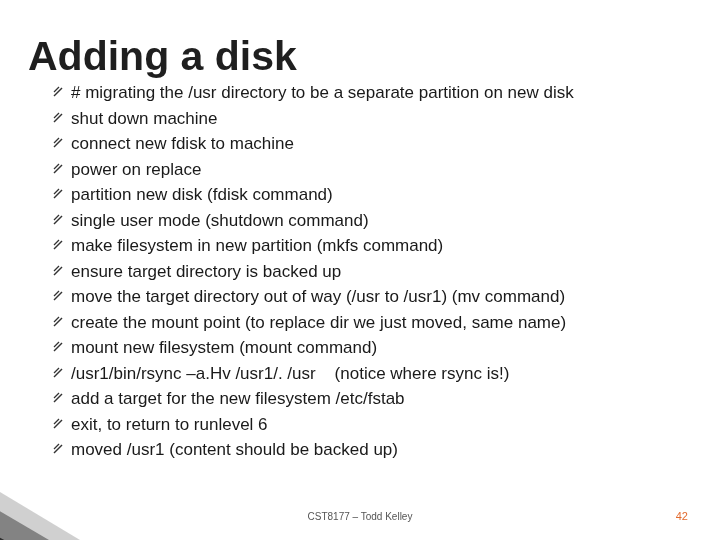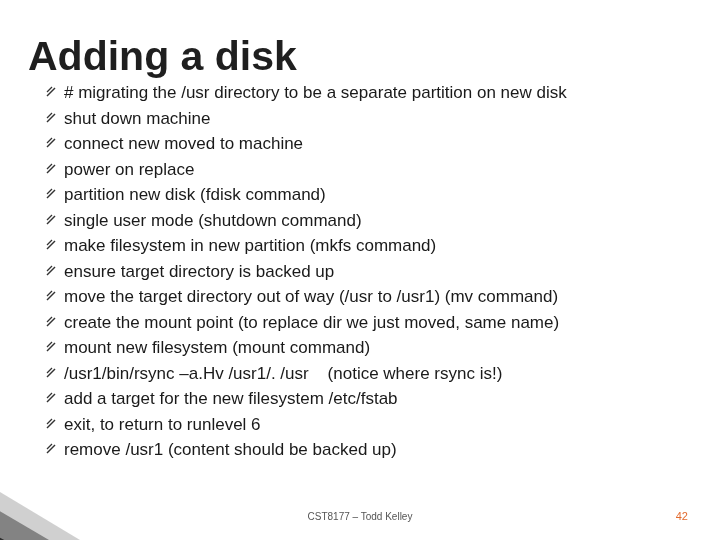--- a/index.html
+++ b/index.html
@@ -16,21 +16,21 @@
     position: absolute;
     top: 6px;
     left: 28px;
     font-size: 41px;
     font-weight: 700;
     color: #1f1f1f;
   }
   .content {
     position: absolute;
     top: 80px;
-    left: 76px;
+    left: 83px;
     right: 40px;
   }
   .bullet-line {
     display: flex;
     align-items: flex-start;
     font-size: 17px;
     line-height: 1.5;
     color: #1a1a1a;
   }
   .bullet-mark {
@@ -93,21 +93,21 @@
       </span>
       <span>shut down machine</span>
     </div>
     <div class="bullet-line">
       <span class="bullet-mark">
         <svg width="12" height="12">
           <line x1="1" y1="10" x2="9" y2="2" stroke="#333" stroke-width="1.5"></line>
           <line x1="1" y1="6" x2="6" y2="1" stroke="#333" stroke-width="1.2"></line>
         </svg>
       </span>
-      <span>connect new moved to machine</span>
+      <span>connect new fdisk to machine</span>
     </div>
     <div class="bullet-line">
       <span class="bullet-mark">
         <svg width="12" height="12">
           <line x1="1" y1="10" x2="9" y2="2" stroke="#333" stroke-width="1.5"></line>
           <line x1="1" y1="6" x2="6" y2="1" stroke="#333" stroke-width="1.2"></line>
         </svg>
       </span>
       <span>power on replace</span>
     </div>
@@ -201,21 +201,21 @@
       </span>
       <span>exit, to return to runlevel 6</span>
     </div>
     <div class="bullet-line">
       <span class="bullet-mark">
         <svg width="12" height="12">
           <line x1="1" y1="10" x2="9" y2="2" stroke="#333" stroke-width="1.5"></line>
           <line x1="1" y1="6" x2="6" y2="1" stroke="#333" stroke-width="1.2"></line>
         </svg>
       </span>
-      <span>remove /usr1 (content should be backed up)</span>
+      <span>moved /usr1 (content should be backed up)</span>
     </div>
   </div>
 
 <div class="footer-course">CST8177 – Todd Kelley</div>
 <div class="footer-page">42</div>
 
 <svg class="corner" viewBox="0 0 200 120">
   <polygon points="0,120 200,120 0,0" fill="#777" opacity="0.35"></polygon>
   <polygon points="0,120 170,120 0,20" fill="#444" opacity="0.55"></polygon>
   <polygon points="0,120 130,120 0,50" fill="#111" opacity="0.75"></polygon>

